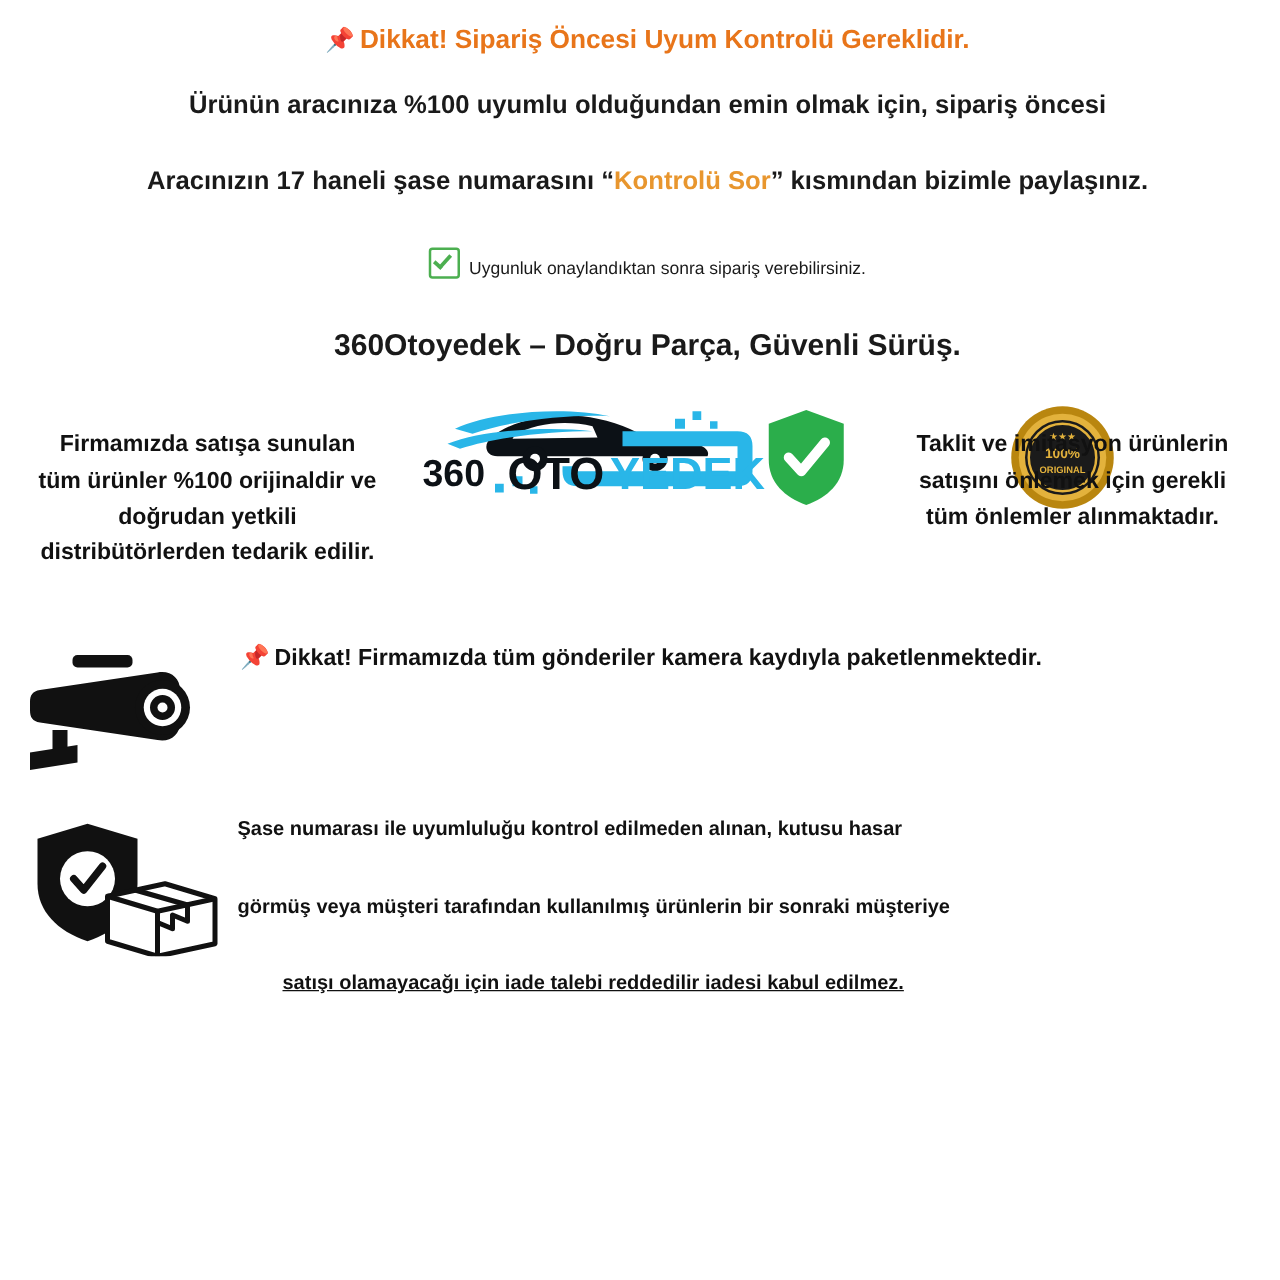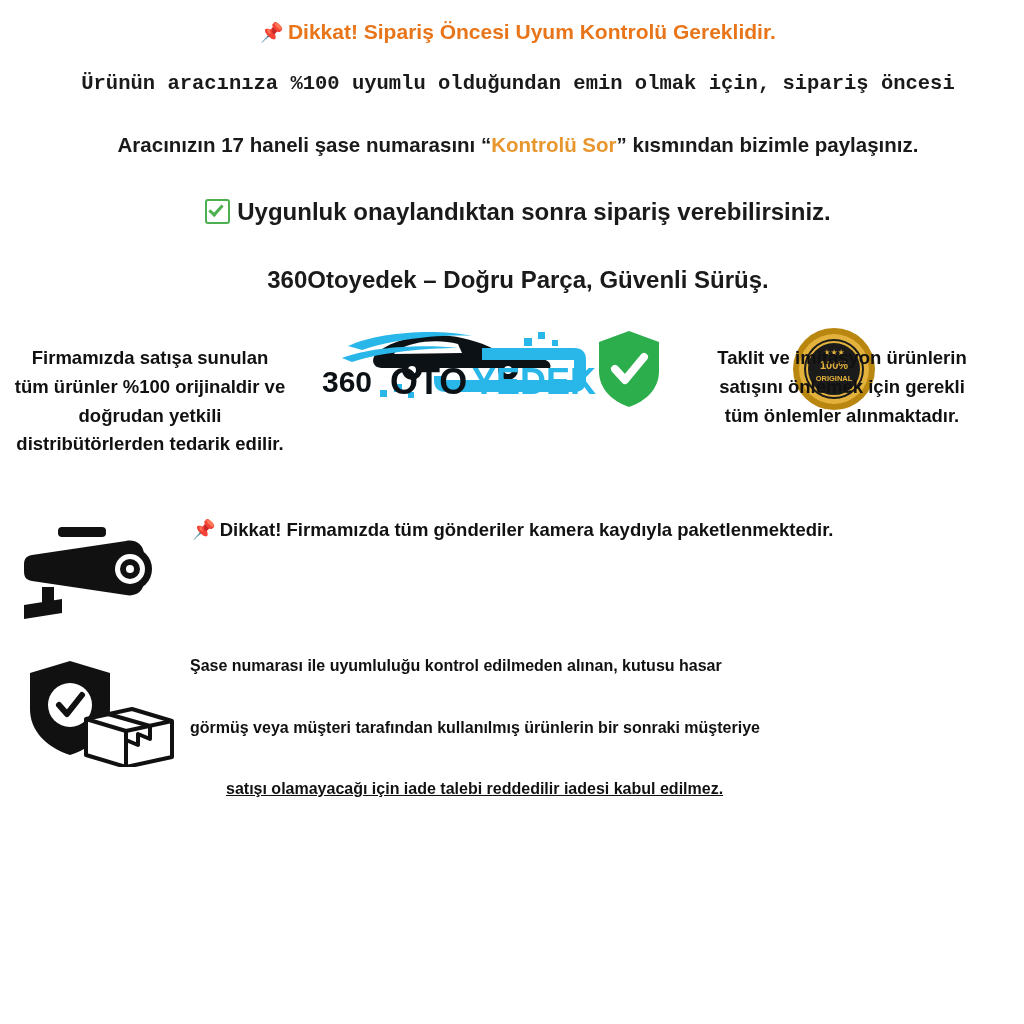--- a/index.html
+++ b/index.html
@@ -40,38 +40,37 @@
     font-size: 19px;
     margin-right: 4px;
   }
 
   .lead {
     font-size: 20.5px;
     font-weight: bold;
     color: #1a1a1a;
     line-height: 1.6;
     margin: 0 0 26px 0;
-    font-family: Liberation Mono, monospace;
   }
 
   .lead2 {
     font-size: 20.5px;
     font-weight: bold;
     color: #1a1a1a;
     line-height: 1.85;
     margin: 0 0 34px 0;
     padding: 0 60px;
   }
   .highlight {
     color: #E8962E;
   }
 
   .approved {
-    font-size: 24px;
-    font-weight: bold;
+    font-size: 14px;
+    font-weight: normal;
     color: #1a1a1a;
     margin: 0 0 40px 0;
   }
   .check-box-icon {
     display: inline-block;
     width: 21px;
     height: 21px;
     background: #ffffff;
     border: 2px solid #4CAF50;
     border-radius: 3px;
@@ -95,21 +94,21 @@
     font-size: 24px;
     font-weight: bold;
     color: #1a1a1a;
     margin: 0 0 24px 0;
   }
 
   
   .mid {
     display: flex;
     align-items: flex-start;
-    justify-content: flex-start;
+    justify-content: center;
     padding: 0 14px;
     margin-top: 6px;
   }
   .mid-col-left, .mid-col-right {
     width: 272px;
     font-size: 18.5px;
     font-weight: bold;
     line-height: 1.55;
     color: #111111;
     text-align: center;

